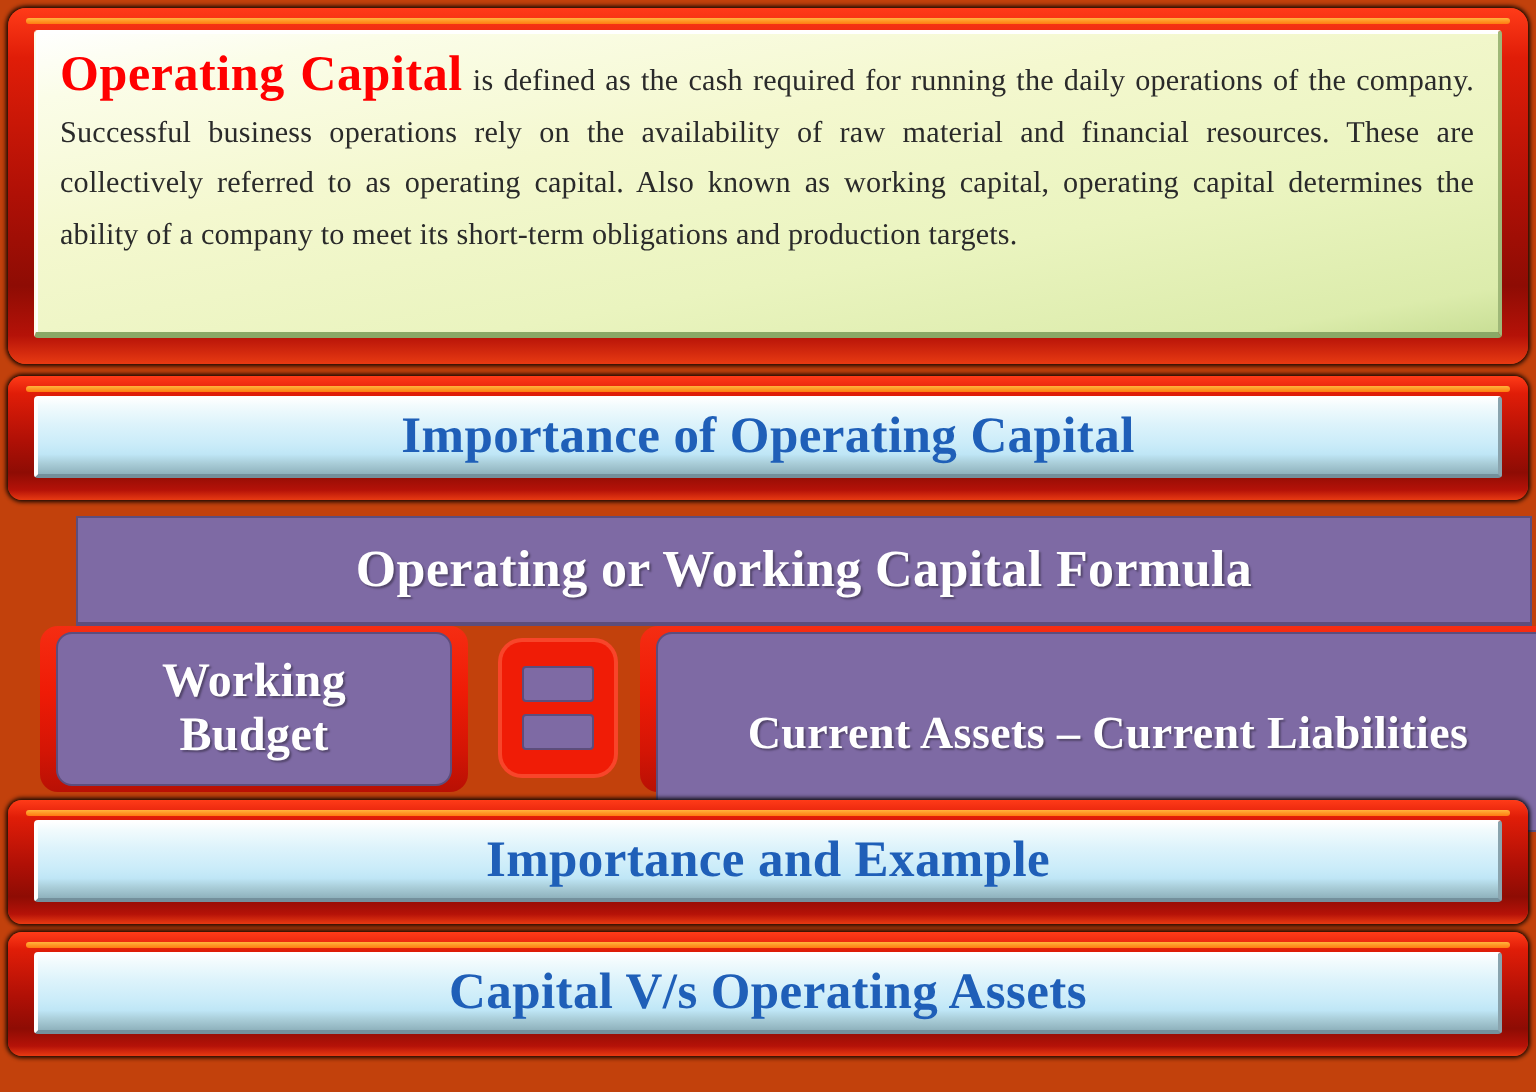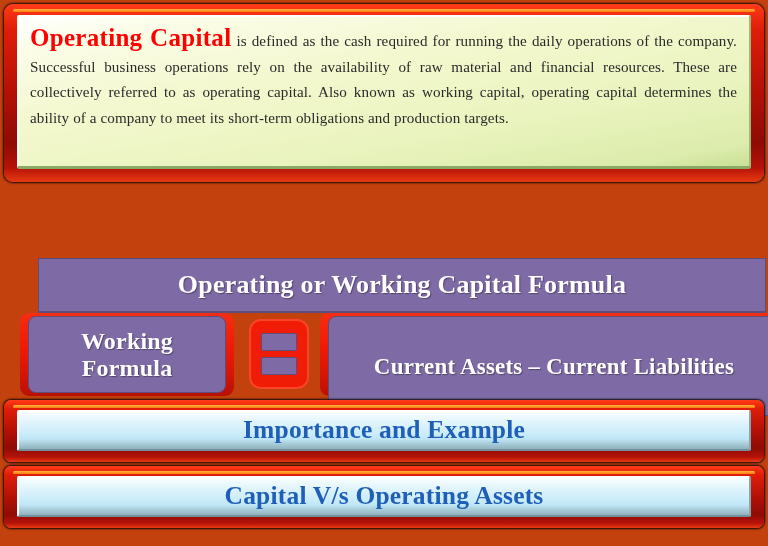--- a/index.html
+++ b/index.html
@@ -216,34 +216,39 @@
 <body>
 
 <div class="canvas">
 
   <div class="panel orange-top" id="definition-panel">
     <div class="def-inner">
       <p class="def-text"><span class="def-lead">Operating  Capital</span><span> is defined as the cash required for running the daily operations of the company. Successful business operations rely on the availability of raw material and financial resources. These are collectively referred to as operating capital. Also known as working capital, operating capital determines the ability of a company to meet its short-term obligations and production targets.</span></p>
     </div>
   </div>
 
+  <div class="panel orange-top bar-panel" id="importance-panel">
+    <div class="bar-inner">
+      <span class="bar-title">Importance of  Operating Capital</span>
+    </div>
+  </div>
 
   <div id="formula-region">
 
     <div class="formula-header">
       <span class="formula-header-title">Operating or Working Capital Formula</span>
     </div>
 
     <div class="formula-row">
 
       <div class="red-wrap" id="wc-red">
         <div class="purple-cell" id="wc-cell">
           <span class="purple-text">
             <span>Working</span><br>
-            <span>Formula</span>
+            <span>Budget</span>
           </span>
         </div>
       </div>
 
       <div id="equals-icon">
         <div class="eq-bar"></div>
         <div class="eq-bar"></div>
       </div>
 
       <div class="red-wrap" id="ca-red">

